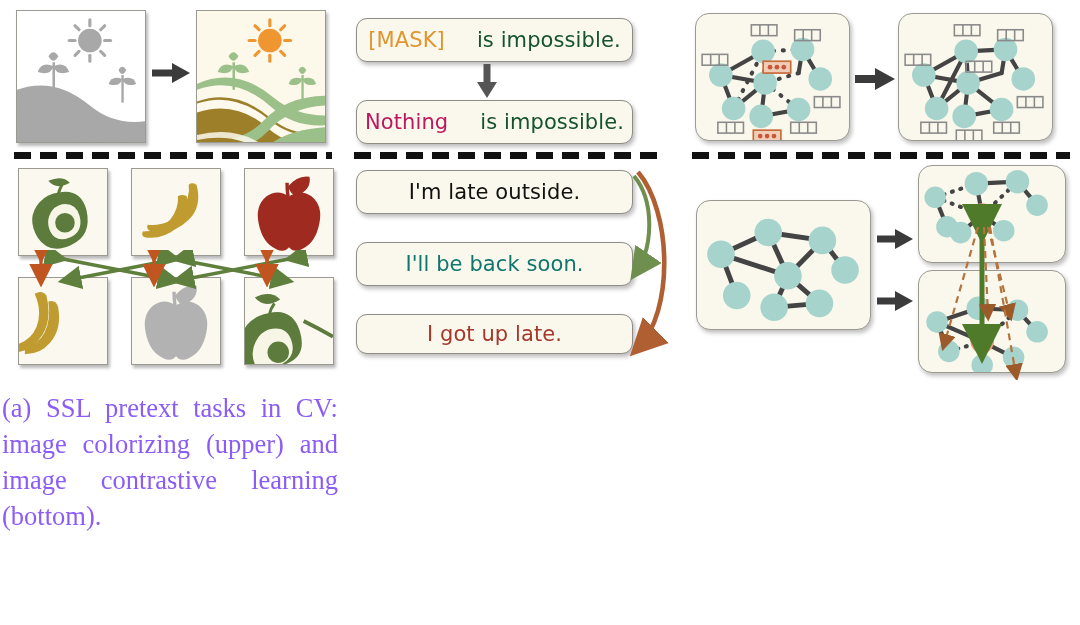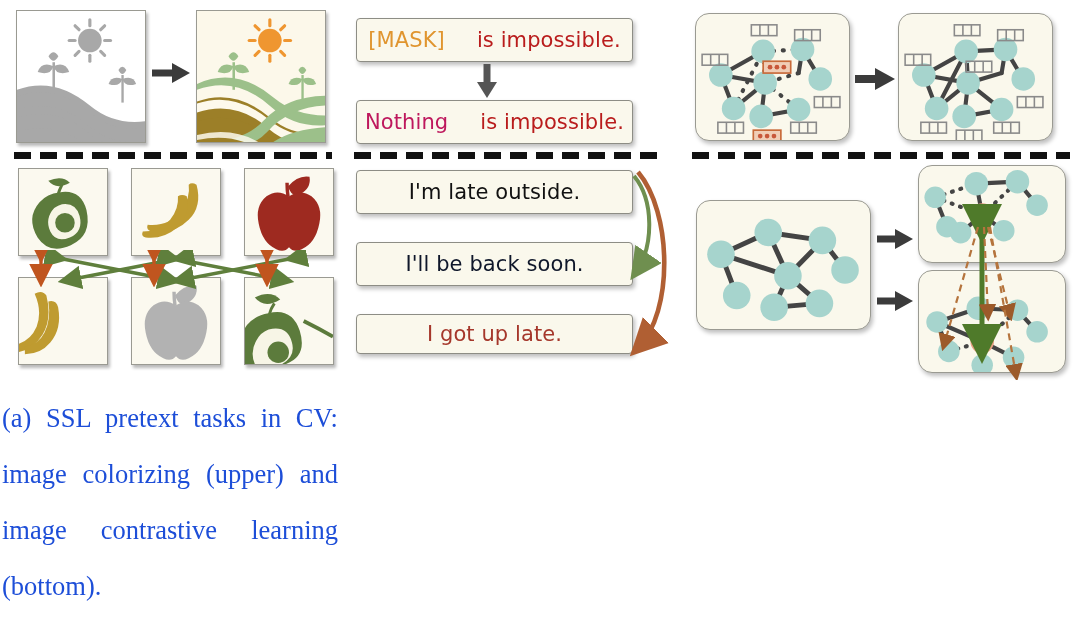--- a/index.html
+++ b/index.html
@@ -29,48 +29,48 @@
     position:absolute;box-sizing:border-box;
     background:#fbf9ef;border:1px solid #9a9a92;
     box-shadow:2px 3px 3px rgba(0,0,0,0.28);
   }
   .tile.white{background:#ffffff;}
   .tile svg{display:block;width:100%;height:100%;}
 
   
   .sbox{
     position:absolute;box-sizing:border-box;
-    background:#faf8ec;border:1.6px solid #8d8d85;border-radius:4px;
+    background:#faf8ec;border:1.6px solid #8d8d85;border-radius:11px;
     box-shadow:2px 3px 4px rgba(0,0,0,0.26);
     display:flex;align-items:center;justify-content:center;
     font-family:"DejaVu Sans", sans-serif;
     font-size:21px;letter-spacing:.1px;color:#1a1a1a;white-space:nowrap;
   }
   .sbox .tok-mask{color:#e0952f;}
   .sbox .tok-green{color:#be185d;}
-  .sbox .tok-black{color:#b91c1c;margin-left:32px;}
-  .sbox .all-green{color:#0f172a;}
+  .sbox .tok-black{color:#14532d;margin-left:32px;}
+  .sbox .all-green{color:#0f766e;}
   .sbox .all-red{color:#a5372b;}
 
   
   .gcard{
     position:absolute;box-sizing:border-box;
     background:#faf8ec;border:1.5px solid #9a9a92;border-radius:14px;
     box-shadow:2px 3px 4px rgba(0,0,0,0.25);
   }
   .gcard svg, .ovl{position:absolute;inset:0;width:100%;height:100%;}
 
   
   .layer{position:absolute;left:0;top:0;pointer-events:none;}
 
   
   .caption{
     position:absolute;
     font-family:"Liberation Serif", serif;
-    font-size:26.5px;line-height:56px;color:#1d4ed8;
+    font-size:26.5px;line-height:36px;color:#8b5cf6;
     text-align:justify;
     -moz-text-align-last:left;text-align-last:left;
     hyphens:none;
   }
   #cap-a{left:2px;top:390px;width:336px;}
   #cap-b{left:356px;top:390px;width:310px;}
 </style>
 </head>
 <body>
 

